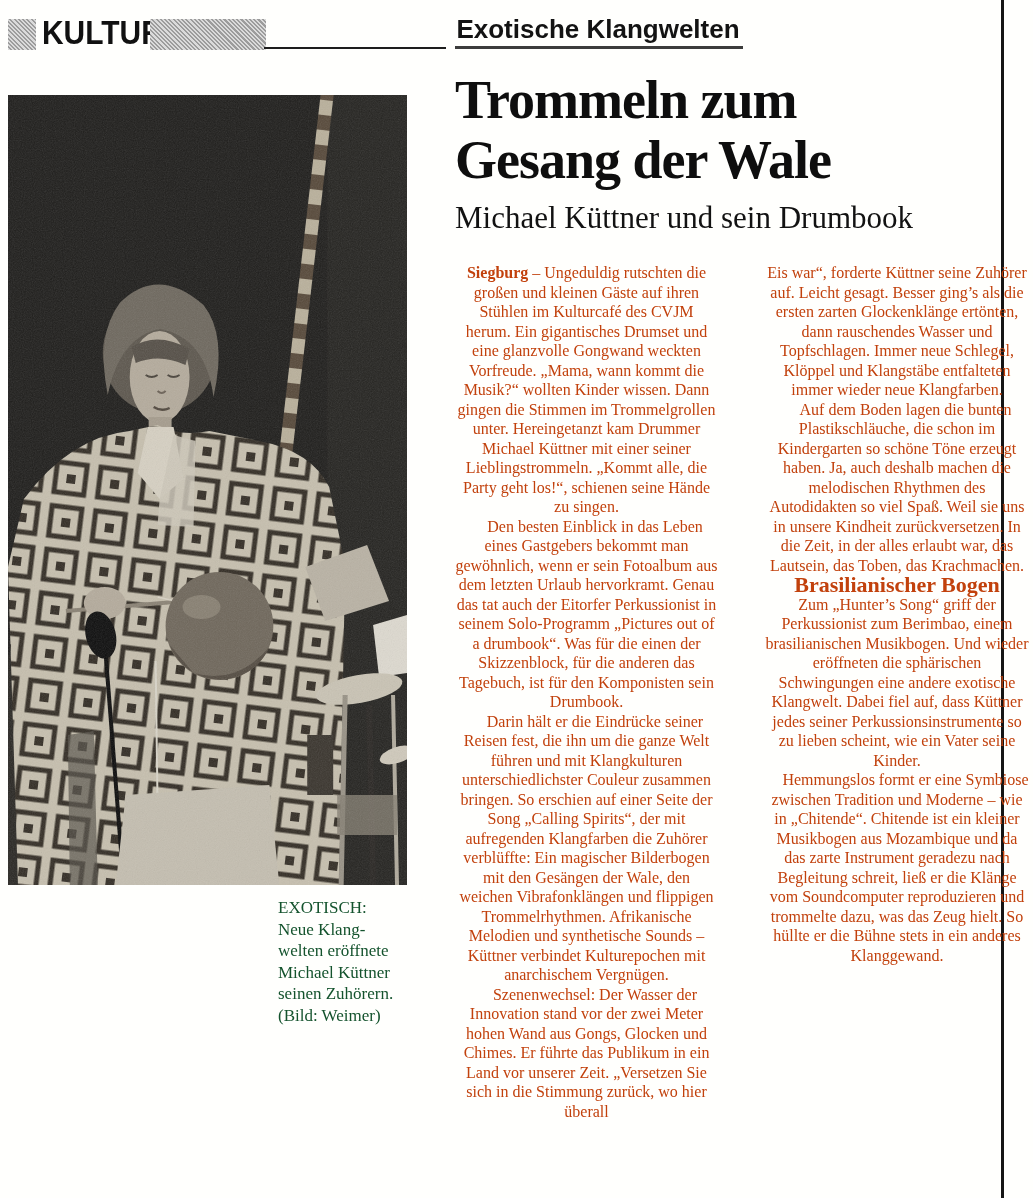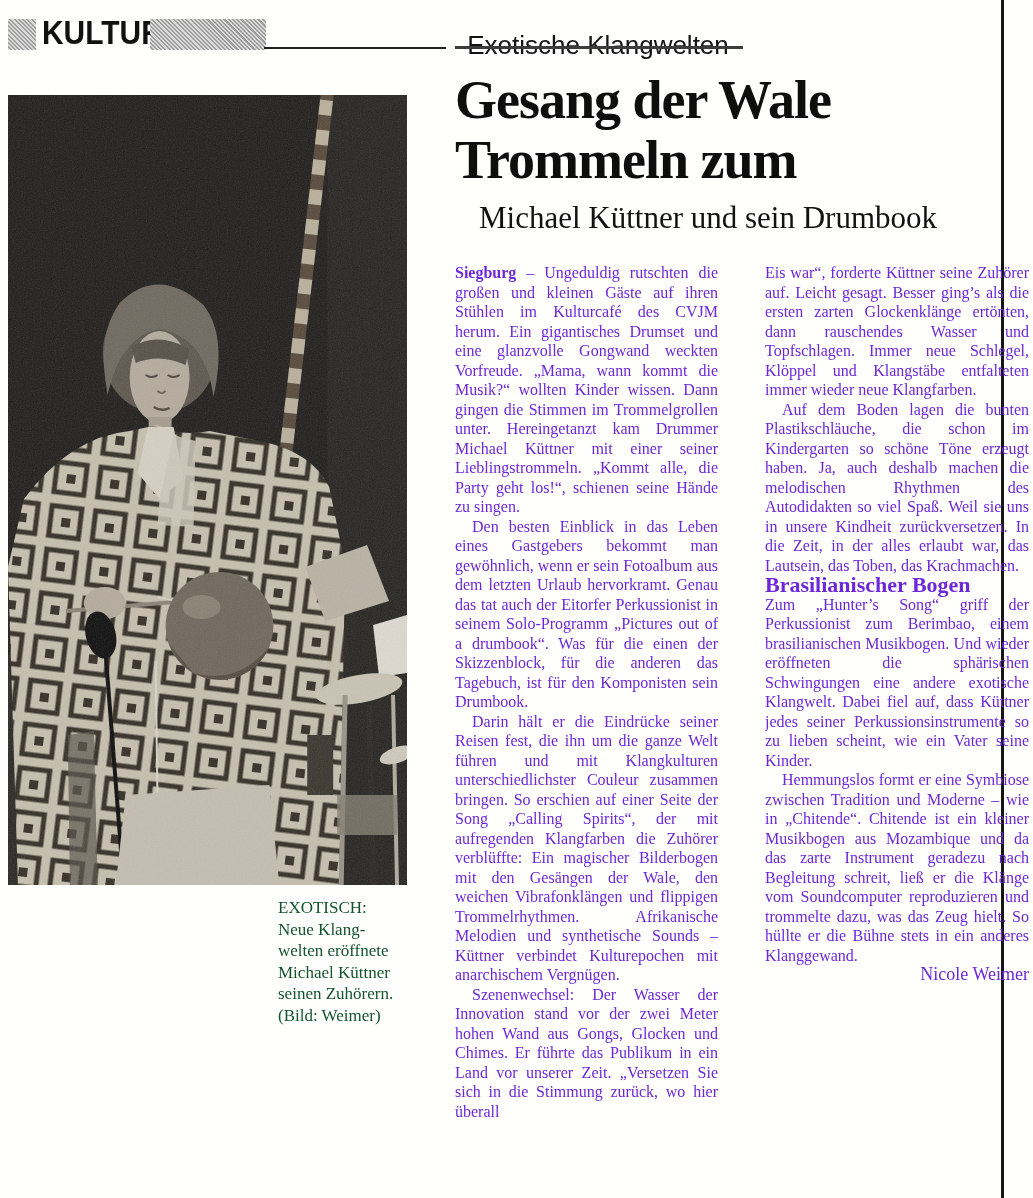--- a/index.html
+++ b/index.html
@@ -6,33 +6,33 @@
   .page{position:relative;width:1033px;height:1198px;background:#fffffd;overflow:hidden;
         font-family:"Liberation Serif", serif;color:#161616;}
   
   .halftone{background-color:#b6b6b6;
     background-image:repeating-linear-gradient(45deg, rgba(255,255,255,.5) 0 1.5px, rgba(0,0,0,.14) 1.5px 3px);}
   .section-square{position:absolute;left:8px;top:19px;width:28px;height:31px;}
   .section-title{position:absolute;left:42px;top:13px;font-family:"Liberation Sans",sans-serif;
     font-weight:bold;font-size:34px;letter-spacing:0px;transform:scaleX(.88);transform-origin:left top;color:#111;}
   .section-bar{position:absolute;left:150px;top:19px;width:116px;height:31px;}
   .rule-a{position:absolute;left:264px;top:47px;width:182px;height:2px;background:#1d1d1d;}
-  .kicker{position:absolute;left:452px;top:30px;width:292px;text-align:center;
-    font-family:"Liberation Sans",sans-serif;font-size:26px;color:#131313;}
+  .kicker{position:absolute;left:452px;top:14px;width:292px;text-align:center;
+    font-family:"Liberation Sans",sans-serif;font-size:26px;color:#131313;font-weight:bold;}
   .rule-b{position:absolute;left:455px;top:46px;width:288px;height:3px;background:#3c3c3c;}
   .vrule{position:absolute;left:1001px;top:0;width:3px;height:1198px;background:#151515;}
   
   .headline{position:absolute;left:455px;top:70px;width:548px;font-weight:bold;
     font-size:54px;line-height:60px;letter-spacing:-1px;color:#0e0e0e;}
-  .subhead{position:absolute;left:455px;top:200px;width:548px;font-size:31px;color:#121212;margin-left:24px;}
+  .subhead{position:absolute;left:455px;top:200px;width:548px;font-size:31px;color:#121212;}
   
-  .col{position:absolute;top:263px;font-size:16px;line-height:19.5px;text-align:justify;color:#6d28d9;font-family:Liberation Serif, serif;}
+  .col{position:absolute;top:263px;font-size:16px;line-height:19.5px;text-align:justify;color:#c2410c;font-family:Liberation Serif, serif;}
   .col-left{left:455px;width:263px;height:915px;overflow:hidden;}
   .col-right{left:765px;width:264px;height:925px;overflow:hidden;}
-  .col p{margin:0;}
+  .col p{margin:0;text-align:center;}
   .col p.ind{text-indent:17px;}
   .dateline{font-weight:bold;}
   .crosshead{font-size:22px;font-weight:bold;margin:12px 0 7px 0;text-align:left;text-indent:0;}
   .byline{margin-top:18px;text-align:right;font-size:18px;text-indent:0;}
   
   .photo{position:absolute;left:8px;top:95px;width:399px;height:790px;background:#1d1c1a;}
   .photo svg{display:block;width:100%;height:100%;}
   .caption{position:absolute;left:278px;top:897px;width:156px;font-size:17px;line-height:21.5px;
     white-space:pre-line;color:#14532d;}
 </style>
@@ -43,22 +43,22 @@
 
   <div class="section-square halftone"></div>
   <div class="section-title">KULTUR</div>
   <div class="section-bar halftone"></div>
   <div class="rule-a"></div>
   <div class="kicker">Exotische Klangwelten</div>
   <div class="rule-b"></div>
   <div class="vrule"></div>
 
   <div class="headline">
+    <div>Trommeln zum</div>
     <div>Gesang der Wale</div>
-    <div>Trommeln zum</div>
   </div>
   <div class="subhead">Michael Küttner und sein Drumbook</div>
 
   <div class="photo">
     <svg viewBox="0 0 400 790" preserveAspectRatio="none">
       <defs>
         <pattern id="shirtpat" width="44" height="44" patternUnits="userSpaceOnUse" patternTransform="rotate(7)">
           <rect width="44" height="44" fill="#c6bfae"></rect>
           <rect x="6" y="6" width="30" height="30" fill="none" stroke="#332d25" stroke-width="5"></rect>
           <rect x="17" y="17" width="9" height="9" fill="#332d25"></rect>
@@ -140,16 +140,15 @@
     <p class="ind">Darin hält er die Eindrücke seiner Reisen fest, die ihn um die ganze Welt führen und mit Klangkulturen unterschiedlichster Couleur zusammen bringen. So erschien auf einer Seite der Song „Calling Spirits“, der mit aufregenden Klangfarben die Zuhörer verblüffte: Ein magischer Bilderbogen mit den Gesängen der Wale, den weichen Vibrafonklängen und flippigen Trommelrhythmen. Afrikanische Melodien und synthetische Sounds – Küttner verbindet Kulturepochen mit anarchischem Vergnügen.</p>
     <p class="ind">Szenenwechsel: Der Wasser der Innovation stand vor der zwei Meter hohen Wand aus Gongs, Glocken und Chimes. Er führte das Publikum in ein Land vor unserer Zeit. „Versetzen Sie sich in die Stimmung zurück, wo hier überall</p>
   </div>
 
   <div class="col col-right">
     <p>Eis war“, forderte Küttner seine Zuhörer auf. Leicht gesagt. Besser ging’s als die ersten zarten Glockenklänge ertönten, dann rauschendes Wasser und Topfschlagen. Immer neue Schlegel, Klöppel und Klangstäbe entfalteten immer wieder neue Klangfarben.</p>
     <p class="ind">Auf dem Boden lagen die bunten Plastikschläuche, die schon im Kindergarten so schöne Töne erzeugt haben. Ja, auch deshalb machen die melodischen Rhythmen des Autodidakten so viel Spaß. Weil sie uns in unsere Kindheit zurückversetzen. In die Zeit, in der alles erlaubt war, das Lautsein, das Toben, das Krachmachen.</p>
     <p class="crosshead">Brasilianischer Bogen</p>
     <p>Zum „Hunter’s Song“ griff der Perkussionist zum Berimbao, einem brasilianischen Musikbogen. Und wieder eröffneten die sphärischen Schwingungen eine andere exotische Klangwelt. Dabei fiel auf, dass Küttner jedes seiner Perkussionsinstrumente so zu lieben scheint, wie ein Vater seine Kinder.</p>
     <p class="ind">Hemmungslos formt er eine Symbiose zwischen Tradition und Moderne – wie in „Chitende“. Chitende ist ein kleiner Musikbogen aus Mozambique und da das zarte Instrument geradezu nach Begleitung schreit, ließ er die Klänge vom Soundcomputer reproduzieren und trommelte dazu, was das Zeug hielt. So hüllte er die Bühne stets in ein anderes Klanggewand.</p>
-    <p class="byline">Nicole Weimer</p>
   </div>
 
 </div>
 
 </body></html>

